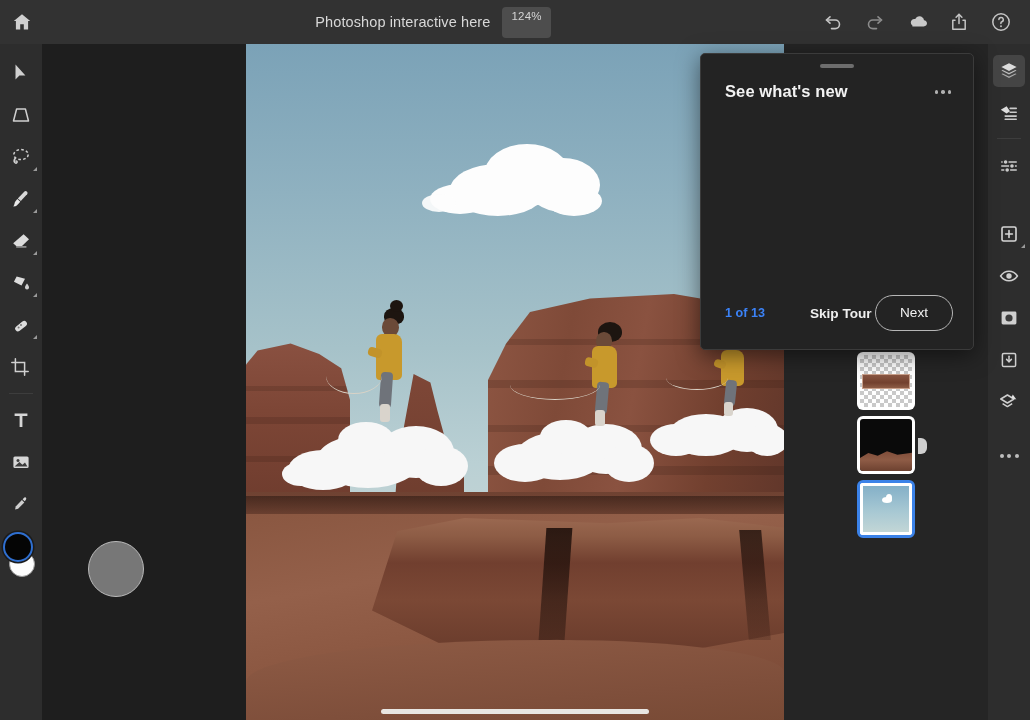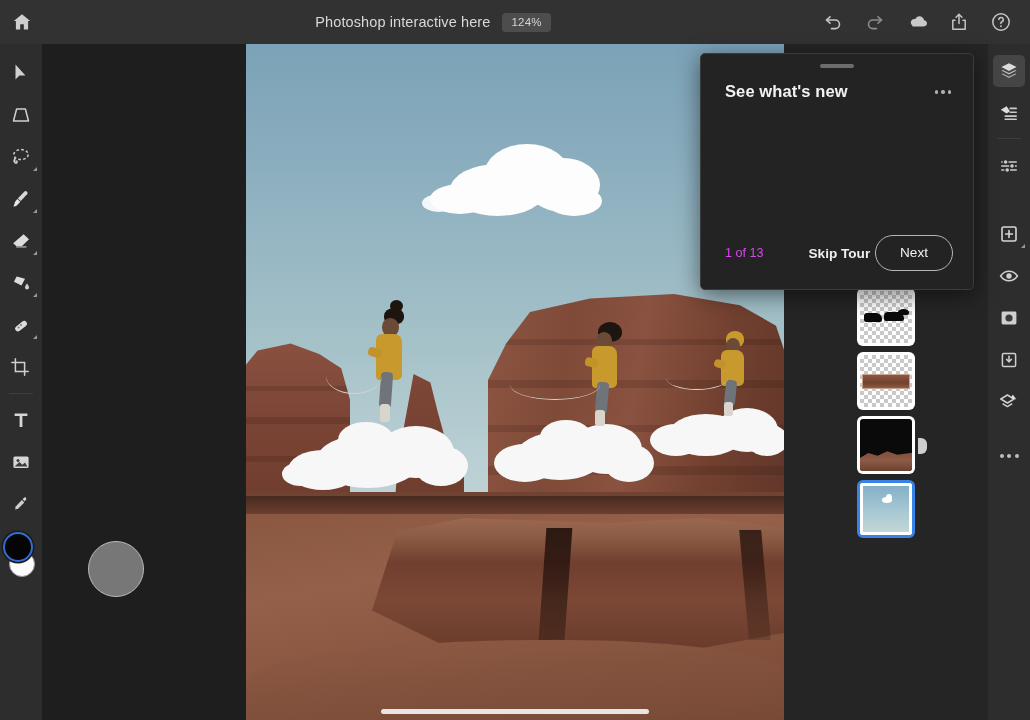--- a/index.html
+++ b/index.html
@@ -23,21 +23,21 @@
     display: flex; align-items: center;
     z-index: 40;
   }
   .topbar-left { width: 44px; display: flex; align-items: center; justify-content: center; }
   .topbar-center {
     flex: 1; display: flex; align-items: center; justify-content: center; gap: 12px;
   }
   .doc-title { color: #d8d8d8; font-size: 14.5px; letter-spacing: .1px; }
   .zoom-badge {
     background: #4d4d4d; color: #d4d4d4;
-    font-size: 11.5px; padding: 3px 9px 4px; border-radius: 4px;
+    font-size: 11.5px; padding: 3px 9px 16px; border-radius: 4px;
     letter-spacing: .2px;
   }
   .topbar-right {
     display: flex; align-items: center; gap: 20px;
     padding-right: 18px;
   }
   .ticon { width: 22px; height: 22px; display: block; }
   .ticon svg { display: block; }
 
   
@@ -298,21 +298,21 @@
   .rail-spacer-1 { height: 26px; }
   .rail-spacer-2 { height: 12px; }
   .dots-icon { display: flex; gap: 3.5px; }
   .dots-icon span {
     width: 4px; height: 4px; border-radius: 50%; background: #bdbdbd;
   }
 
   
   .popover {
     position: absolute; left: 700px; top: 53px;
-    width: 274px; height: 237px;
+    width: 274px; height: 297px;
     background: #232323;
     border: 1px solid #3b3b3b;
     border-radius: 5px;
     z-index: 60;
     box-shadow: 0 5px 22px rgba(0,0,0,.5);
   }
   .pop-grip {
     position: absolute; left: 50%; top: 10px;
     transform: translateX(-50%);
     width: 34px; height: 4px; border-radius: 2px;
@@ -329,21 +329,21 @@
   .pop-more span { width: 3.5px; height: 3.5px; border-radius: 50%; background: #b0b0b0; }
   .pop-body {
     padding: 14px 26px 0 24px;
     color: #e2e2e2; font-size: 13.6px; line-height: 21.5px;
   }
   .pop-footer {
     position: absolute; left: 0; bottom: 18px; width: 100%;
     display: flex; align-items: center;
     padding: 0 20px 0 24px;
   }
-  .pop-count { color: #d946ef; font-size: 12.6px; }
+  .pop-count { color: #3b82f6; font-size: 12.6px; font-weight: bold; }
   .pop-skip {
     color: #efefef; font-size: 13.6px; font-weight: bold;
     margin-left: 45px;
   }
   .pop-next {
     margin-left: auto;
     border: 1.4px solid #b6b6b6;
     border-radius: 18px;
     color: #f2f2f2; font-size: 13.6px;
     padding: 9px 24px 10px;

